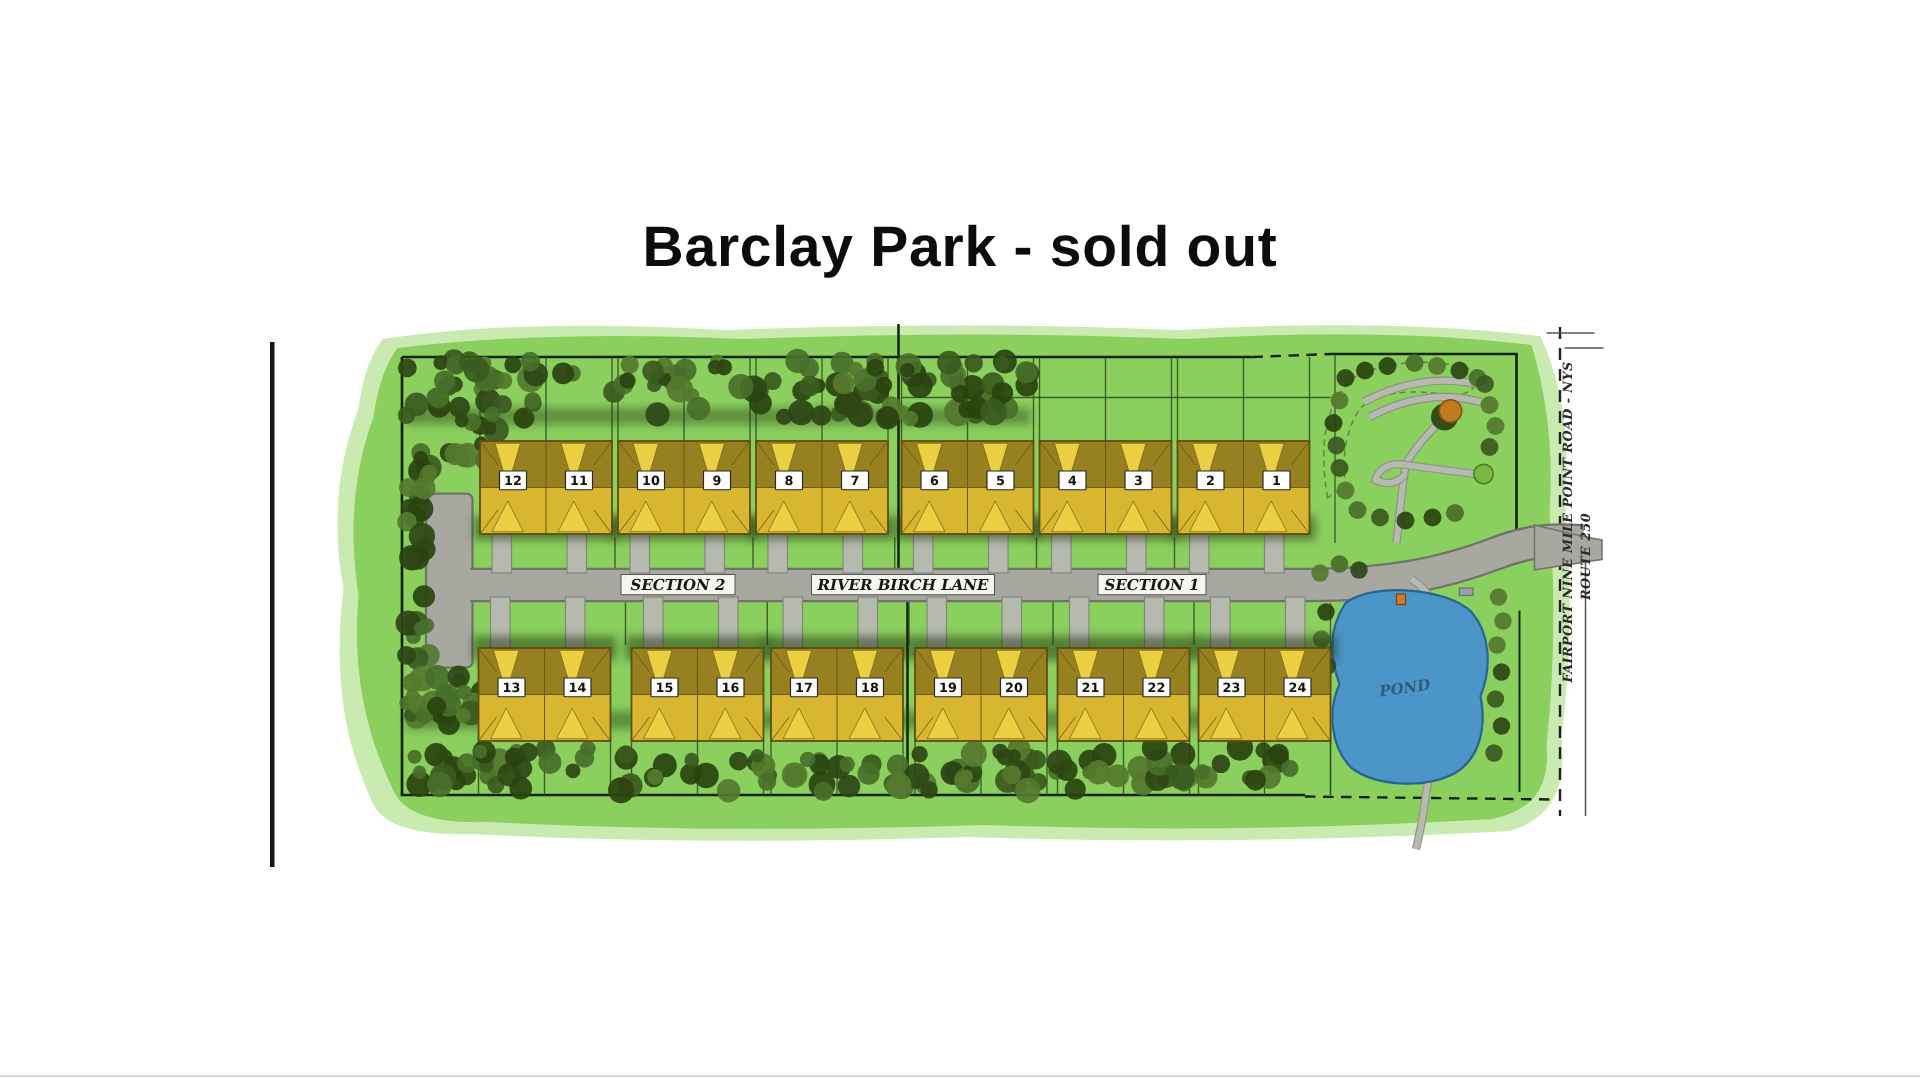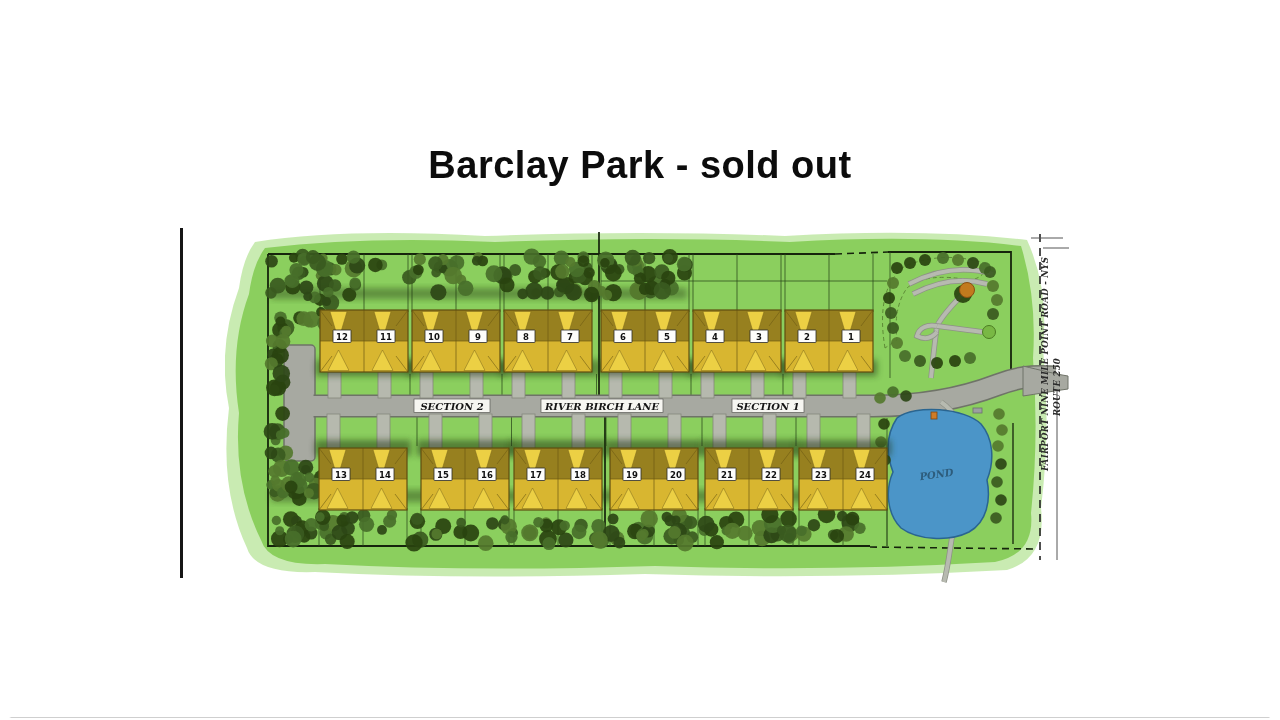--- a/index.html
+++ b/index.html
@@ -1,22 +1,22 @@
 <!DOCTYPE html>
 <html><head>
 <meta charset="utf-8">
 <style>
   html,body{margin:0;padding:0;background:#ffffff;}
   #slide{position:relative;width:1280px;height:720px;background:#ffffff;overflow:hidden;
-         font-family:"Liberation Sans",sans-serif;border-radius:20px;}
+         font-family:"Liberation Sans",sans-serif;}
   #title{position:absolute;left:0;top:144px;width:1280px;text-align:center;
          font-size:38px;font-weight:bold;color:#0c0c0c;letter-spacing:0.5px;}
   #left-rule{position:absolute;left:180px;top:228px;width:3px;height:350px;background:#151515;}
   #bottom-rule{position:absolute;left:0;top:717px;width:1280px;height:1px;background:#cfcfcf;}
-  #map-wrap{position:absolute;left:225px;top:228px;width:845px;height:356px;}
+  #map-wrap{position:absolute;left:225px;top:212px;width:845px;height:356px;}
   svg text{user-select:none;}
   .roadlabel{font-family:"DejaVu Serif",serif;font-style:italic;font-weight:bold;font-size:10px;fill:#151515;}
   .routelabel{font-family:"DejaVu Serif",serif;font-style:italic;font-weight:bold;font-size:8.5px;fill:#2a2a2a;letter-spacing:.3px;}
   .pondlabel{font-family:"DejaVu Serif",serif;font-style:italic;font-weight:bold;font-size:10px;fill:#2d5c7c;}
   .lotnum{font-family:"DejaVu Sans",sans-serif;font-weight:bold;font-size:8.5px;fill:#111;}
 </style>
 </head>
 <body>
 
 <div id="slide">

